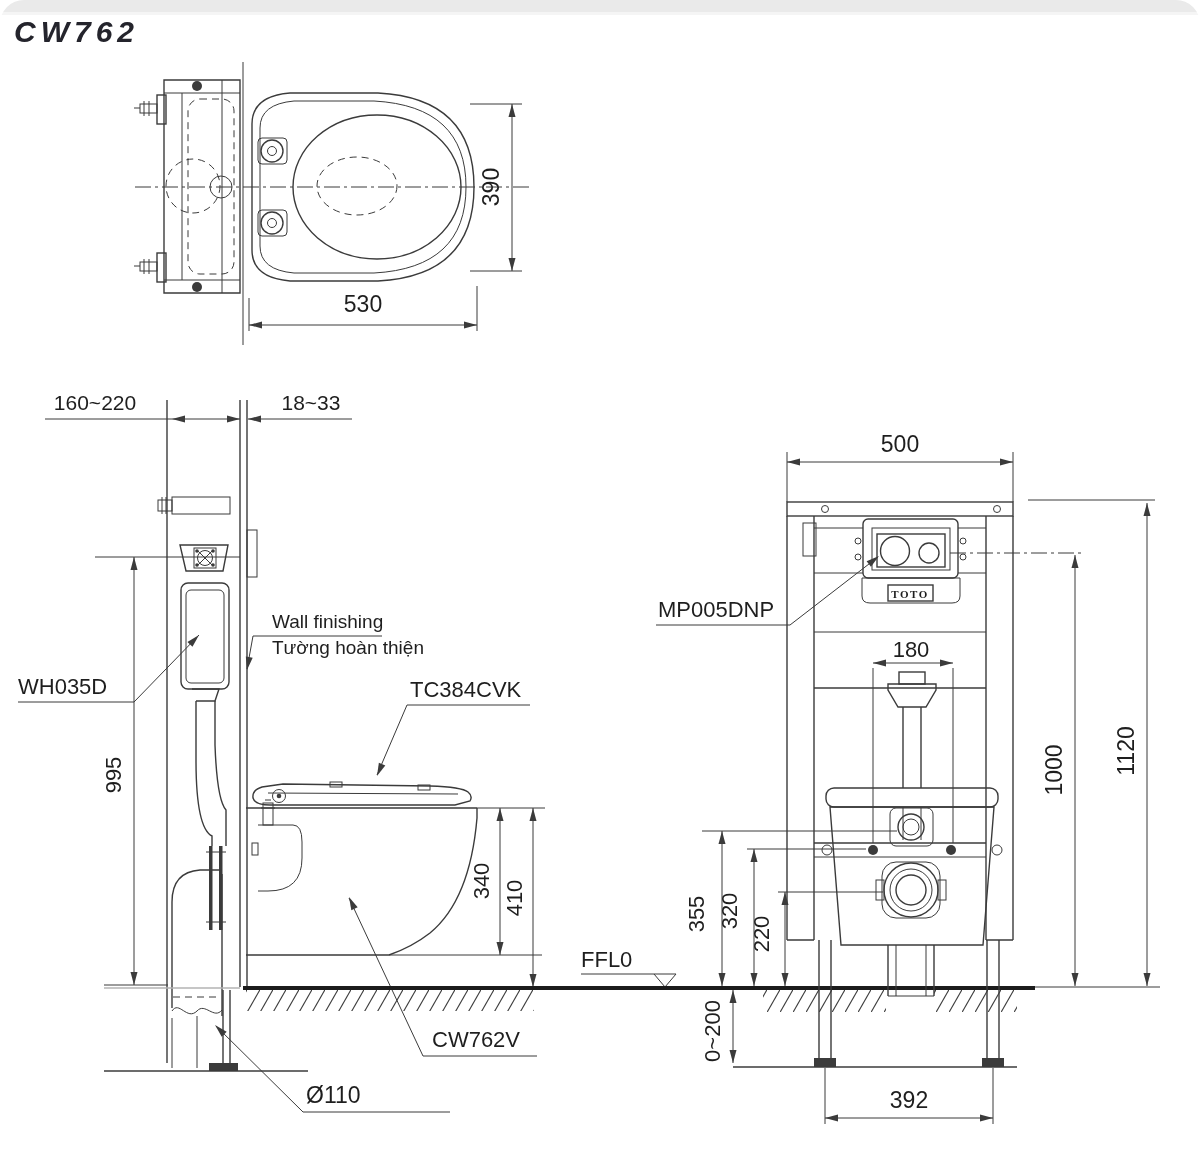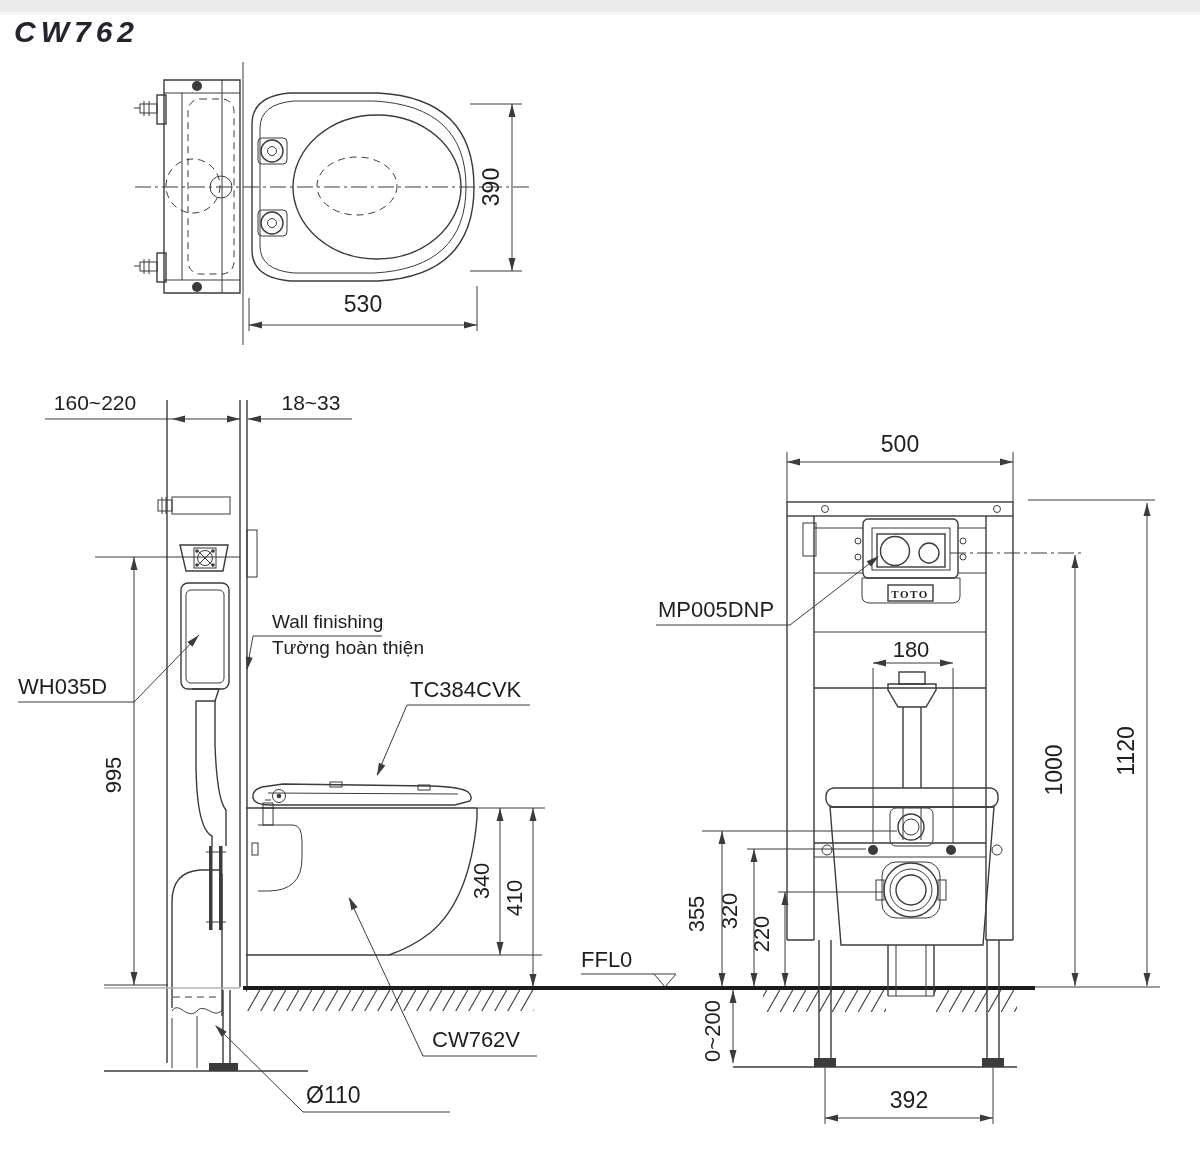--- a/index.html
+++ b/index.html
@@ -1,17 +1,17 @@
 <!DOCTYPE html>
 <html><head>
 <meta charset="utf-8">
 <style>
   html,body{margin:0;padding:0;background:#fff;}
   .stage{position:relative;width:1200px;height:1163px;background:#ffffff;overflow:hidden;
-         font-family:"Liberation Sans","DejaVu Sans",sans-serif;}
+         font-family:"Liberation Sans","DejaVu Sans",sans-serif;border-radius:24px;}
   .topstrip{position:absolute;left:0;top:0;width:1200px;height:12px;background:#eaeaea;}
   .topstrip2{position:absolute;left:0;top:12px;width:1200px;height:3px;background:#f5f5f5;}
   svg{position:absolute;left:0;top:0;}
   svg text{font-family:"Liberation Sans","DejaVu Sans",sans-serif;fill:#1e1e1e;}
   .ln{stroke:#3b3b3b;fill:none;stroke-width:1.4;}
   .thin{stroke:#3b3b3b;fill:none;stroke-width:1;}
   .gray{stroke:#b3b3b3;fill:none;stroke-width:1.4;}
   .thk{stroke:#1c1c1c;fill:none;stroke-width:4;}
   .dsh{stroke-dasharray:7 5;}
   .cl{stroke-dasharray:16 4 3 4;stroke-width:1;}

